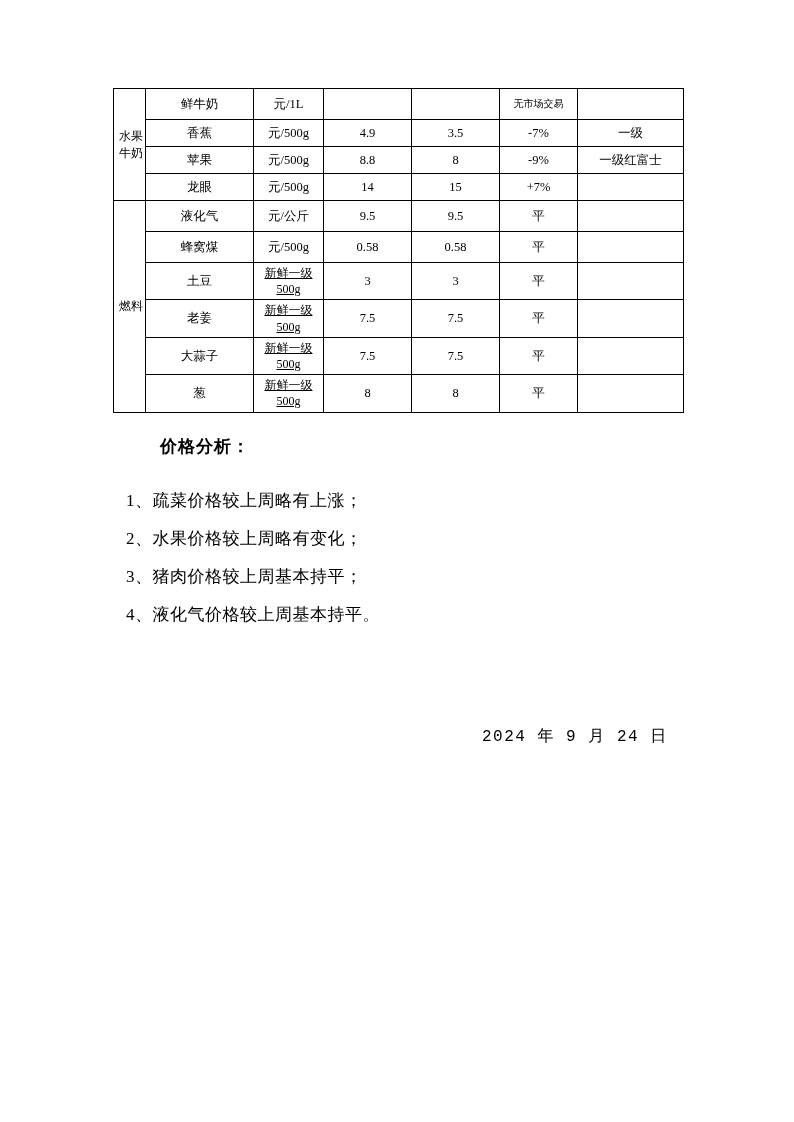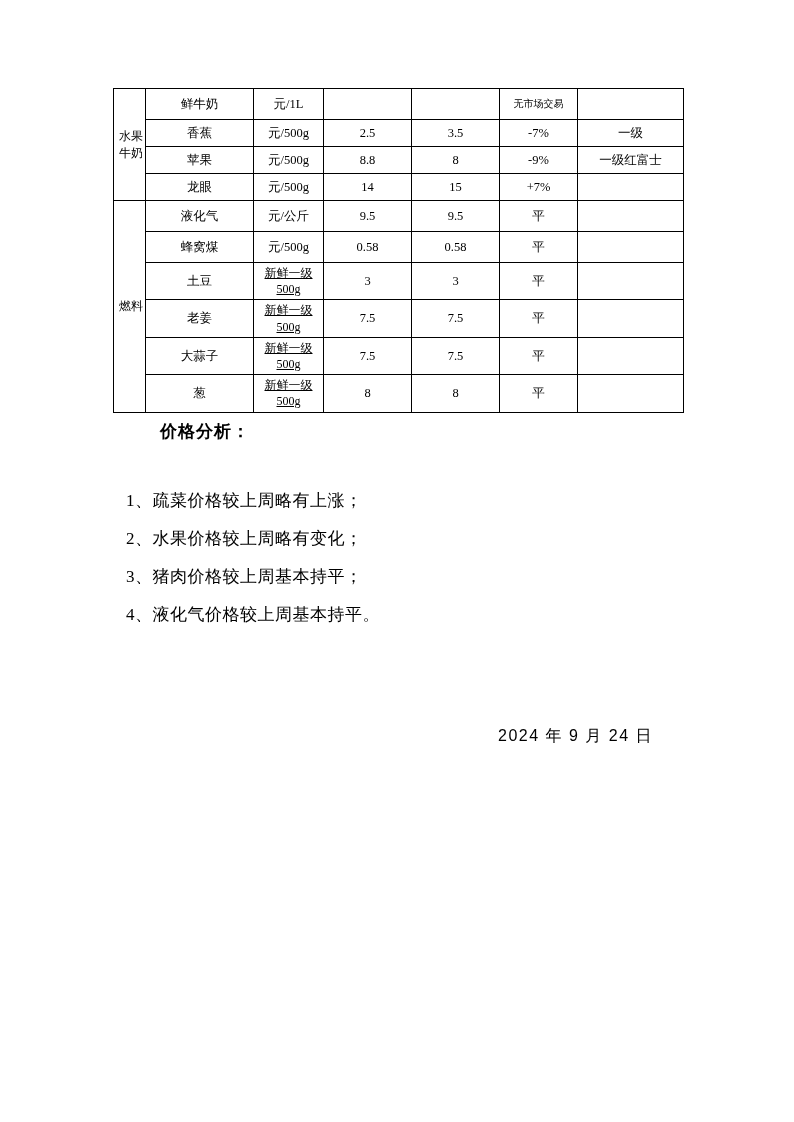--- a/index.html
+++ b/index.html
@@ -72,46 +72,46 @@
     line-height: 1.35;
     font-size: 10px;
   }
   .row-tall td { height: 32px; }
   .row-mid td { height: 26px; }
   .row-short td { height: 22px; }
 
   .analysis-title {
     position: absolute;
     left: 160px;
-    top: 420px;
+    top: 435px;
     font-size: 17px;
     font-weight: bold;
     font-family: "Liberation Sans", "DejaVu Sans", sans-serif;
     letter-spacing: 1px;
   }
   .analysis-list {
     position: absolute;
     left: 126px;
     top: 482px;
     width: 560px;
     font-size: 17px;
     line-height: 38px;
     font-family: "Liberation Serif", "DejaVu Serif", serif;
     letter-spacing: 0.5px;
   }
   .analysis-list div {
     white-space: nowrap;
   }
   .doc-date {
     position: absolute;
-    left: 498px;
+    left: 482px;
     top: 726px;
     font-size: 16px;
     letter-spacing: 1.5px;
-    font-family: Liberation Sans, sans-serif;
+    font-family: Liberation Mono, monospace;
   }
 </style>
 </head>
 <body>
 
 <div class="page">
 
   <div class="table-wrap">
     <table class="price-table">
       <colgroup>
@@ -131,21 +131,21 @@
           <td>鲜牛奶</td>
           <td>元/1L</td>
           <td></td>
           <td></td>
           <td class="remark-note">无市场交易</td>
           <td></td>
         </tr>
         <tr class="row-short">
           <td>香蕉</td>
           <td>元/500g</td>
-          <td>2.5</td>
+          <td>4.9</td>
           <td>3.5</td>
           <td>-7%</td>
           <td>一级</td>
         </tr>
         <tr class="row-short">
           <td>苹果</td>
           <td>元/500g</td>
           <td>8.8</td>
           <td>8</td>
           <td>-9%</td>

